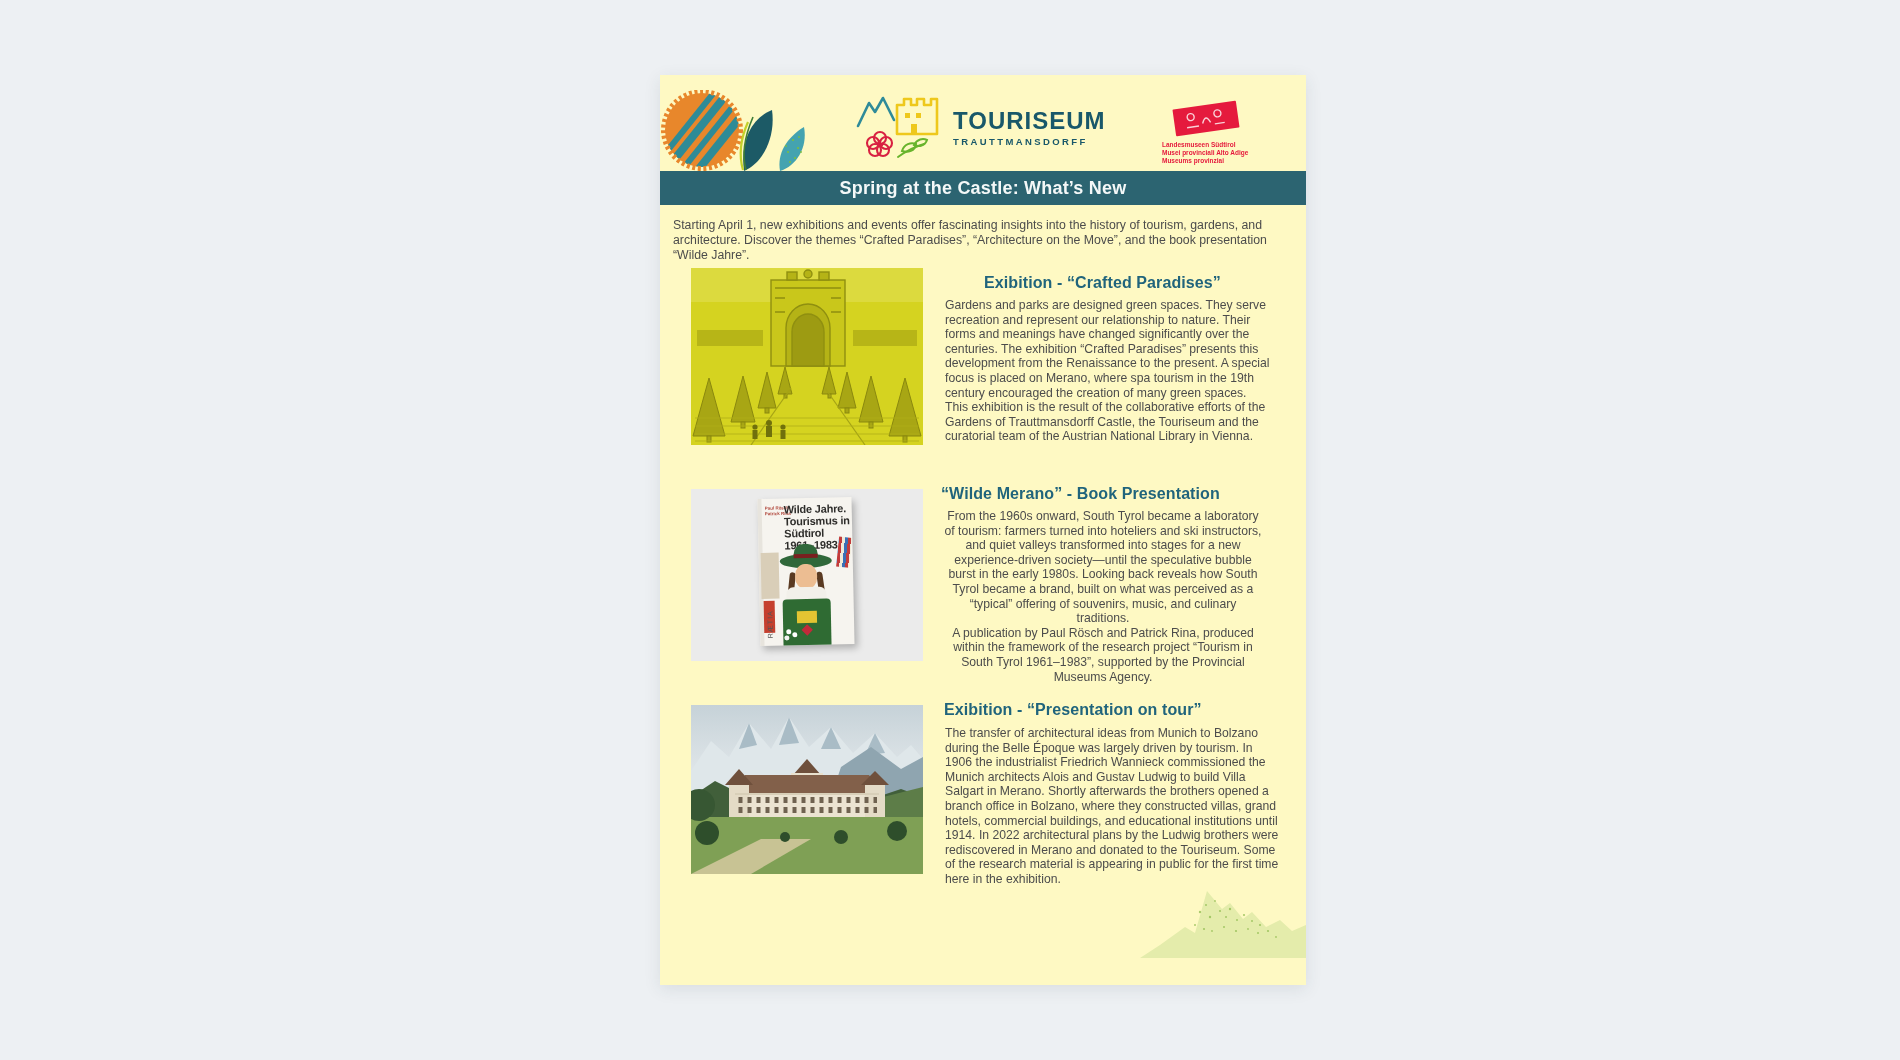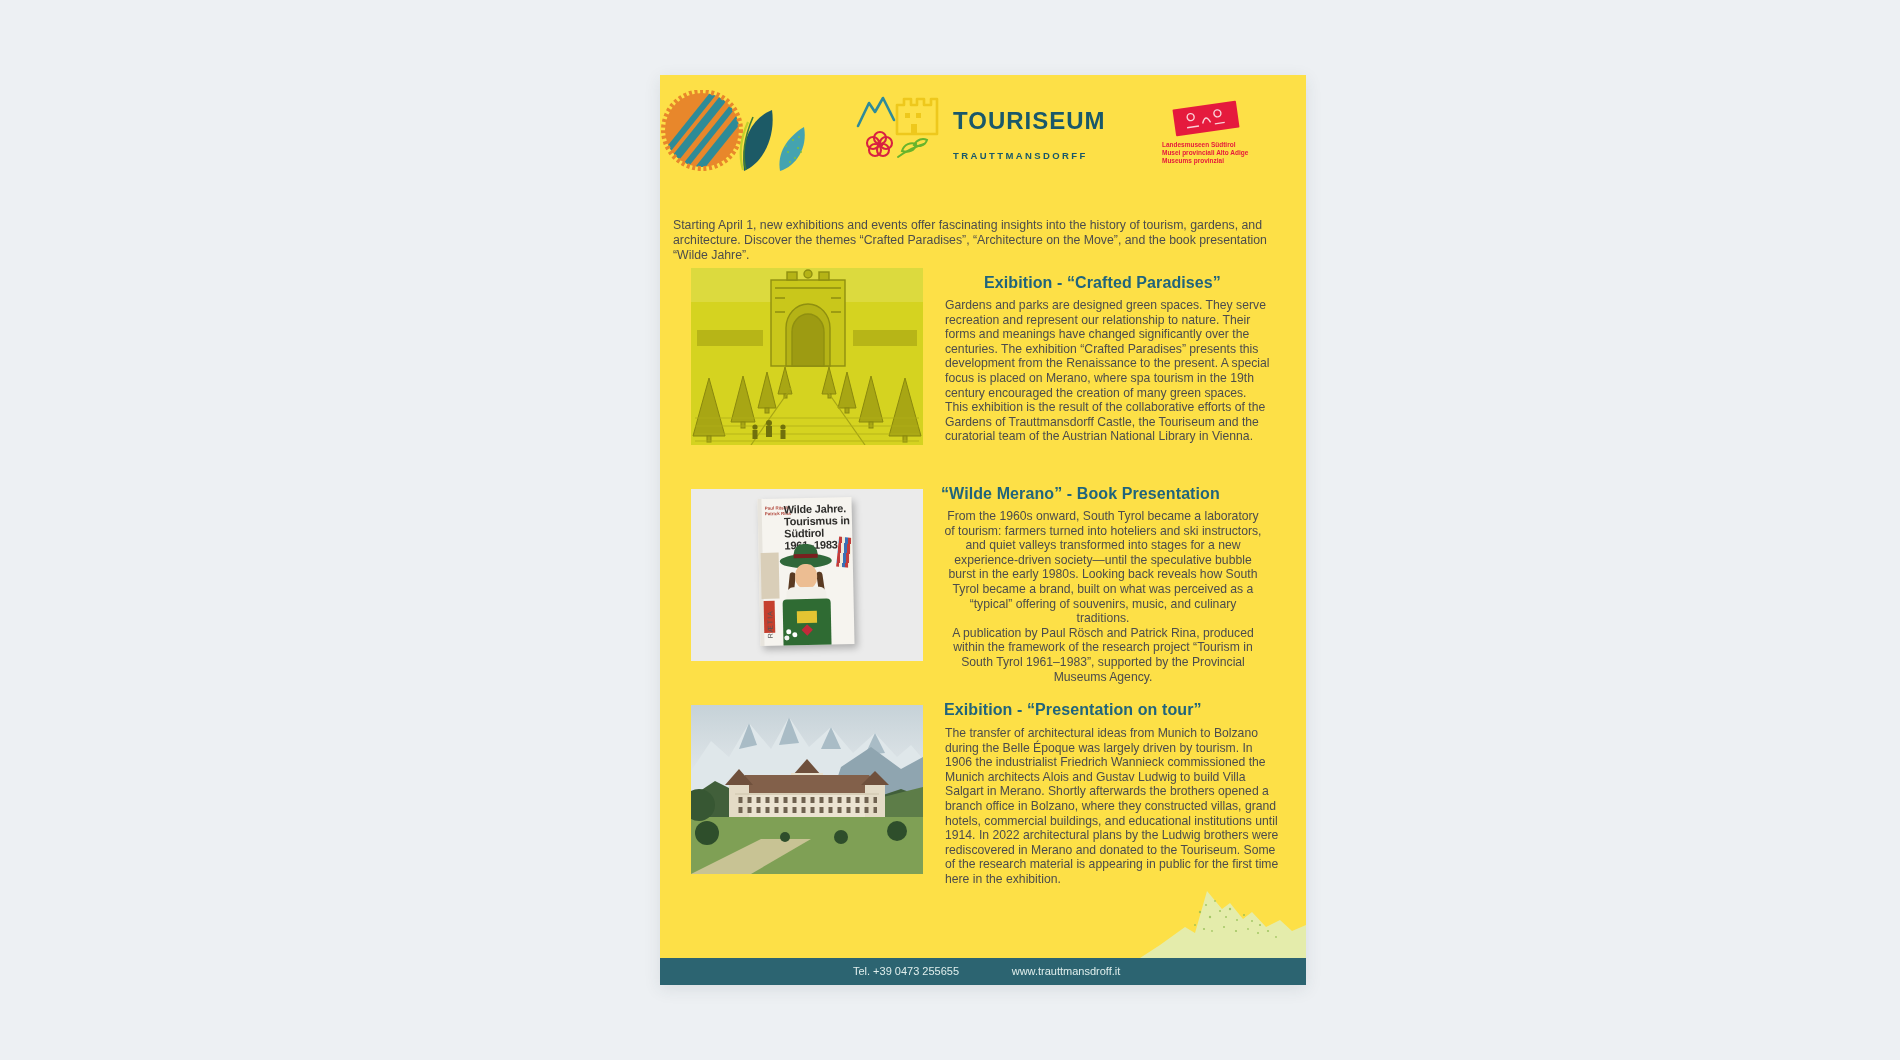--- a/index.html
+++ b/index.html
@@ -2,29 +2,29 @@
 <html><head>
 <meta charset="utf-8">
 <style>
   html,body{margin:0;padding:0;}
   body{
     width:1900px;height:1060px;position:relative;overflow:hidden;
     background:#edf0f3;font-family:"Liberation Sans",sans-serif;
   }
   .doc{
     position:absolute;left:660px;top:75px;width:646px;height:910px;
-    background:#fde047;box-shadow:0 4px 16px rgba(40,60,70,.10);overflow:hidden;
+    background:#fef9c3;box-shadow:0 4px 16px rgba(40,60,70,.10);overflow:hidden;
   }
   
   .header{position:absolute;top:0;left:0;right:0;height:96px;overflow:hidden;}
   .deco-tl{position:absolute;left:0;top:15px;}
   .logo{position:absolute;left:196px;top:18px;display:flex;align-items:flex-start;}
   .logo-text{margin-left:13px;margin-top:16px;}
   .logo-title{font-size:24px;font-weight:bold;color:#19586a;letter-spacing:1px;line-height:24px;}
-  .logo-sub{font-size:9.5px;font-weight:bold;color:#19586a;letter-spacing:2.4px;margin-top:17px;}
+  .logo-sub{font-size:9.5px;font-weight:bold;color:#19586a;letter-spacing:2.4px;margin-top:3px;}
   .partner{position:absolute;left:502px;top:30px;width:130px;}
   .ticket{width:64px;height:27px;background:#e51a3d;transform:rotate(-8deg);margin-left:12px;border-radius:1px;}
   .partner-lines{margin-top:9px;font-size:9px;line-height:11px;color:#e51a3d;font-weight:bold;transform:scale(.72);transform-origin:0 0;white-space:nowrap;}
   
   .banner{
     position:absolute;top:96px;left:0;right:0;height:34px;background:#2c6471;
     color:#f4f8f8;font-size:18px;font-weight:bold;text-align:center;line-height:34px;letter-spacing:.2px;
   }
   .intro{position:absolute;top:143px;left:13px;width:612px;font-size:12.3px;line-height:14.9px;color:#4c4c4c;white-space:pre-line;}
   
@@ -162,20 +162,23 @@
         </svg>
       </div>
       <div class="partner-lines">
         <div>Landesmuseen Südtirol</div>
         <div>Musei provinciali Alto Adige</div>
         <div>Museums provinziai</div>
       </div>
     </div>
   </div>
 
+  <div class="banner">
+    <span>Spring at the Castle: What’s New</span>
+  </div>
 
   <div class="intro">Starting April 1, new exhibitions and events offer fascinating insights into the history of tourism, gardens, and architecture. Discover the themes “Crafted Paradises”, “Architecture on the Move”, and the book presentation “Wilde Jahre”.</div>
 
   <div class="section-img" id="img1">
     <svg width="232" height="177" viewBox="0 0 232 177">
       <rect width="232" height="177" fill="#d5d320"></rect>
       <rect width="232" height="34" fill="#dcda3e"></rect>
       <g stroke="#8f8f10" stroke-width="1.4" fill="none">
         <rect x="80" y="12" width="74" height="86" fill="#c9c71b"></rect>
         <rect x="96" y="4" width="10" height="8" fill="#b5b316"></rect>
@@ -325,17 +328,13 @@
         <circle cx="72" cy="44" r="0.9"></circle>
         <circle cx="84" cy="40" r="1"></circle>
       <circle cx="96" cy="44" r="1.1"></circle>
         <circle cx="108" cy="42" r="0.9"></circle>
         <circle cx="118" cy="46" r="1"></circle>
       <circle cx="128" cy="44" r="1.1"></circle>
         <circle cx="136" cy="50" r="0.9"></circle>
     </g>
   </svg>
 
-  <div class="footer">
-    <span class="f-phone">Tel. +39 0473 255655</span>
-    <span class="f-web">www.trauttmansdroff.it</span>
-  </div>
 </div>
 
 </body></html>

